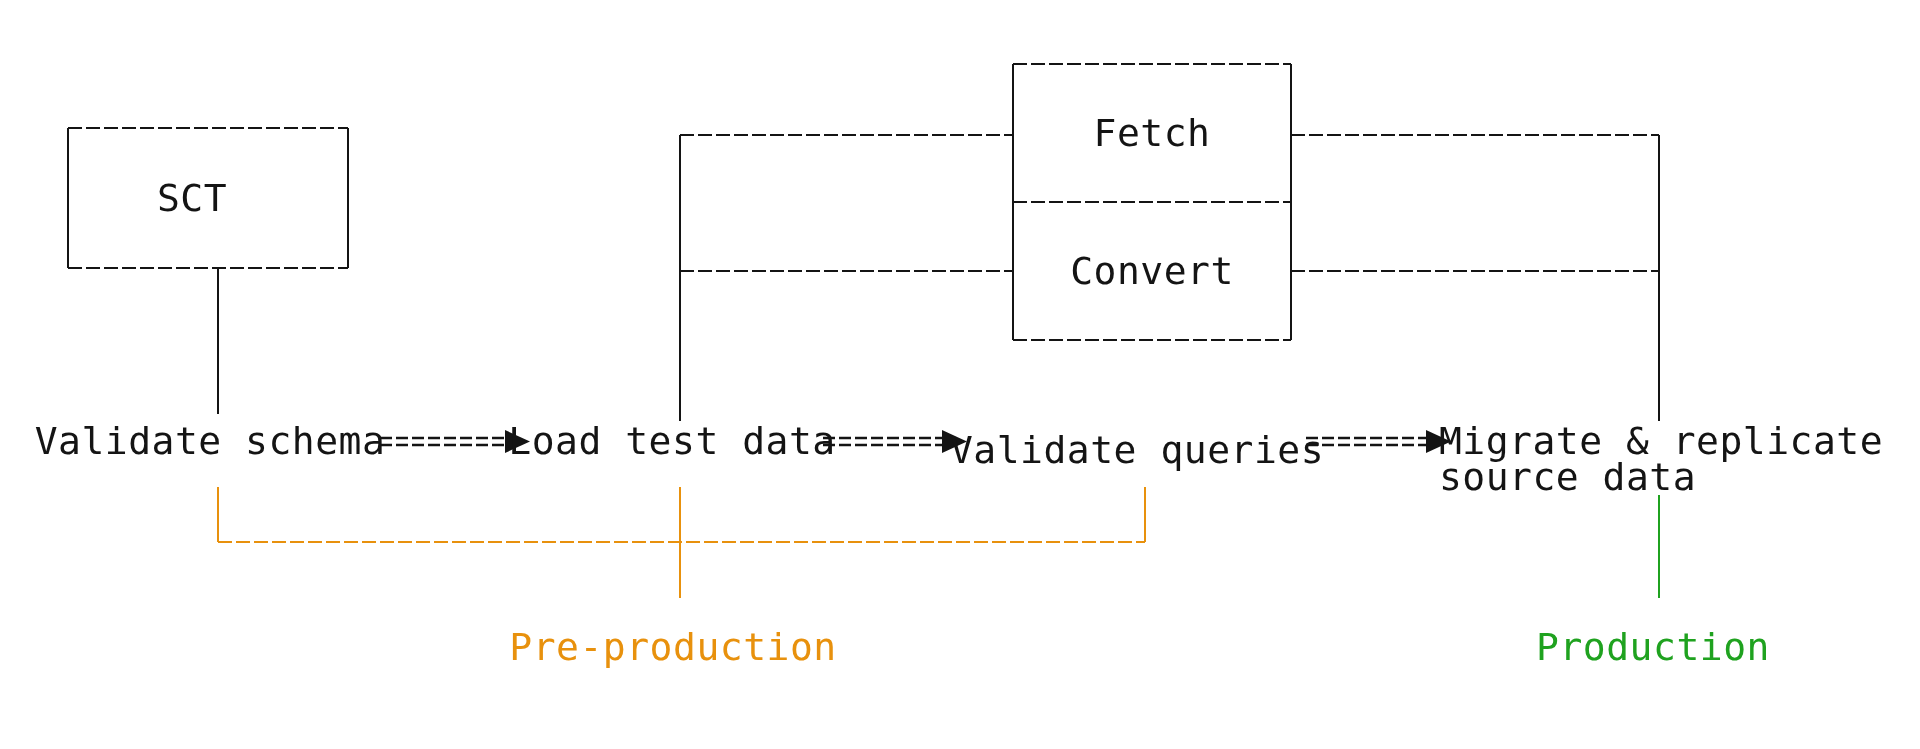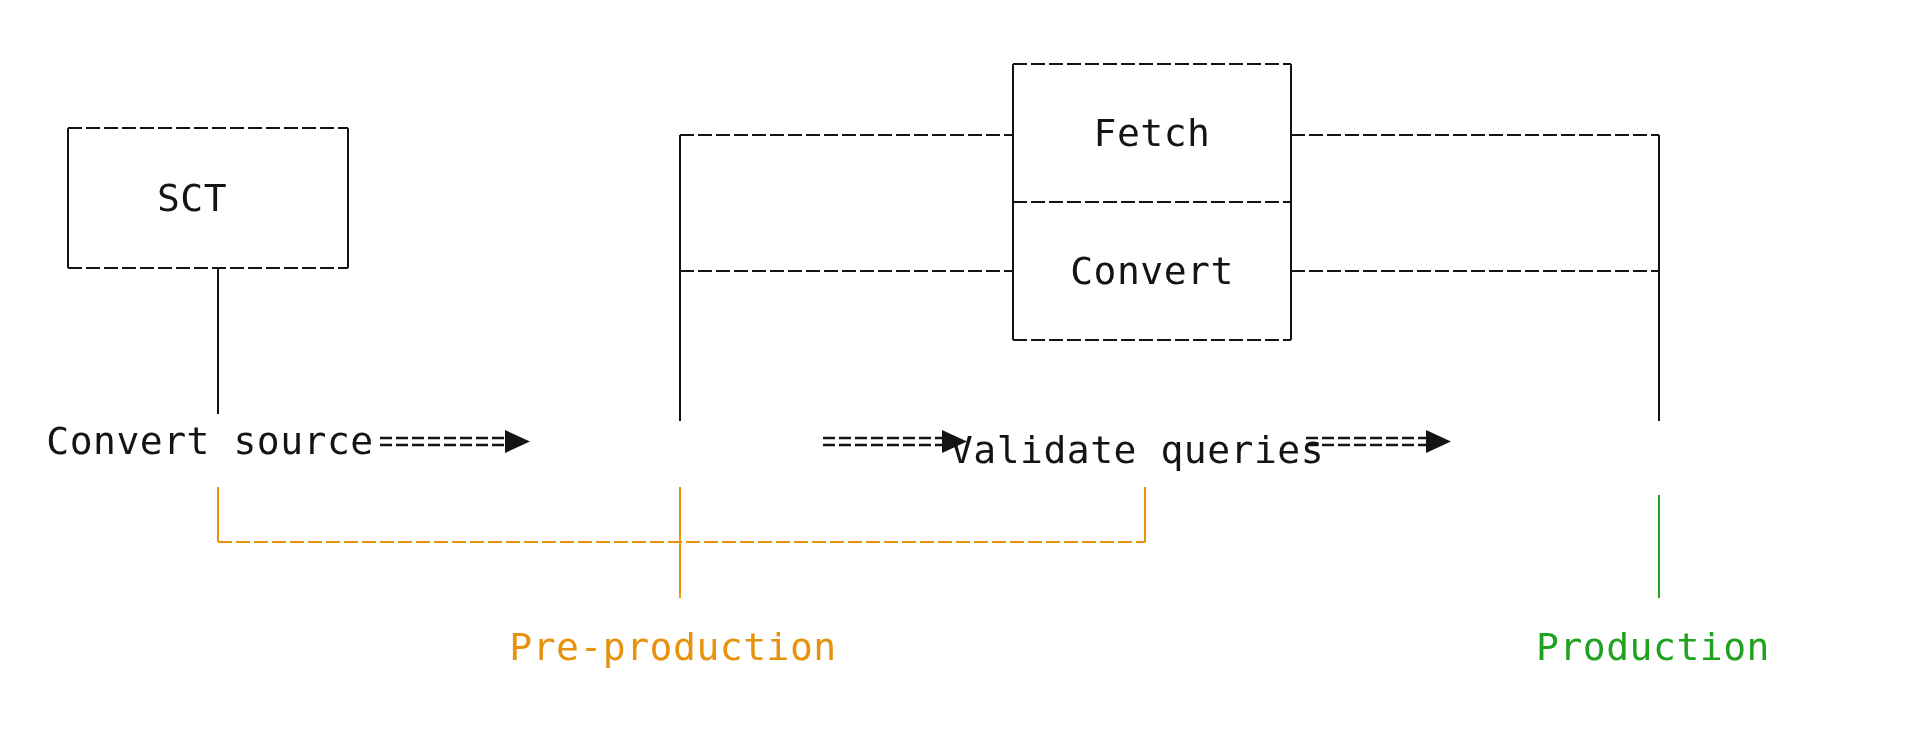--- a/index.html
+++ b/index.html
@@ -111,19 +111,24 @@
 
     <g>
       <path class="green-line" d="M1659,495 V598"></path>
     </g>
   </svg>
 
   <div class="lbl" style="left:192px;top:198px;">SCT</div>
   <div class="lbl" style="left:1152px;top:133px;">Fetch</div>
   <div class="lbl" style="left:1152px;top:271px;">Convert</div>
 
-  <div class="lbl" style="left:210px;top:441px;">Convert source</div>
+  <div class="lbl" style="left:210px;top:441px;">Validate schema</div>
+  <div class="lbl" style="left:672px;top:441px;">Load test data</div>
   <div class="lbl" style="left:1137px;top:450px;">Validate queries</div>
+  <div class="lbl two-line" style="left:1661px;top:459px;">
+    <span>Migrate &amp; replicate</span>
+    <span>source data</span>
+  </div>
 
   <div class="lbl orange" style="left:673px;top:647px;">Pre-production</div>
   <div class="lbl green" style="left:1653px;top:647px;">Production</div>
 
 </div>
 
 </body></html>

